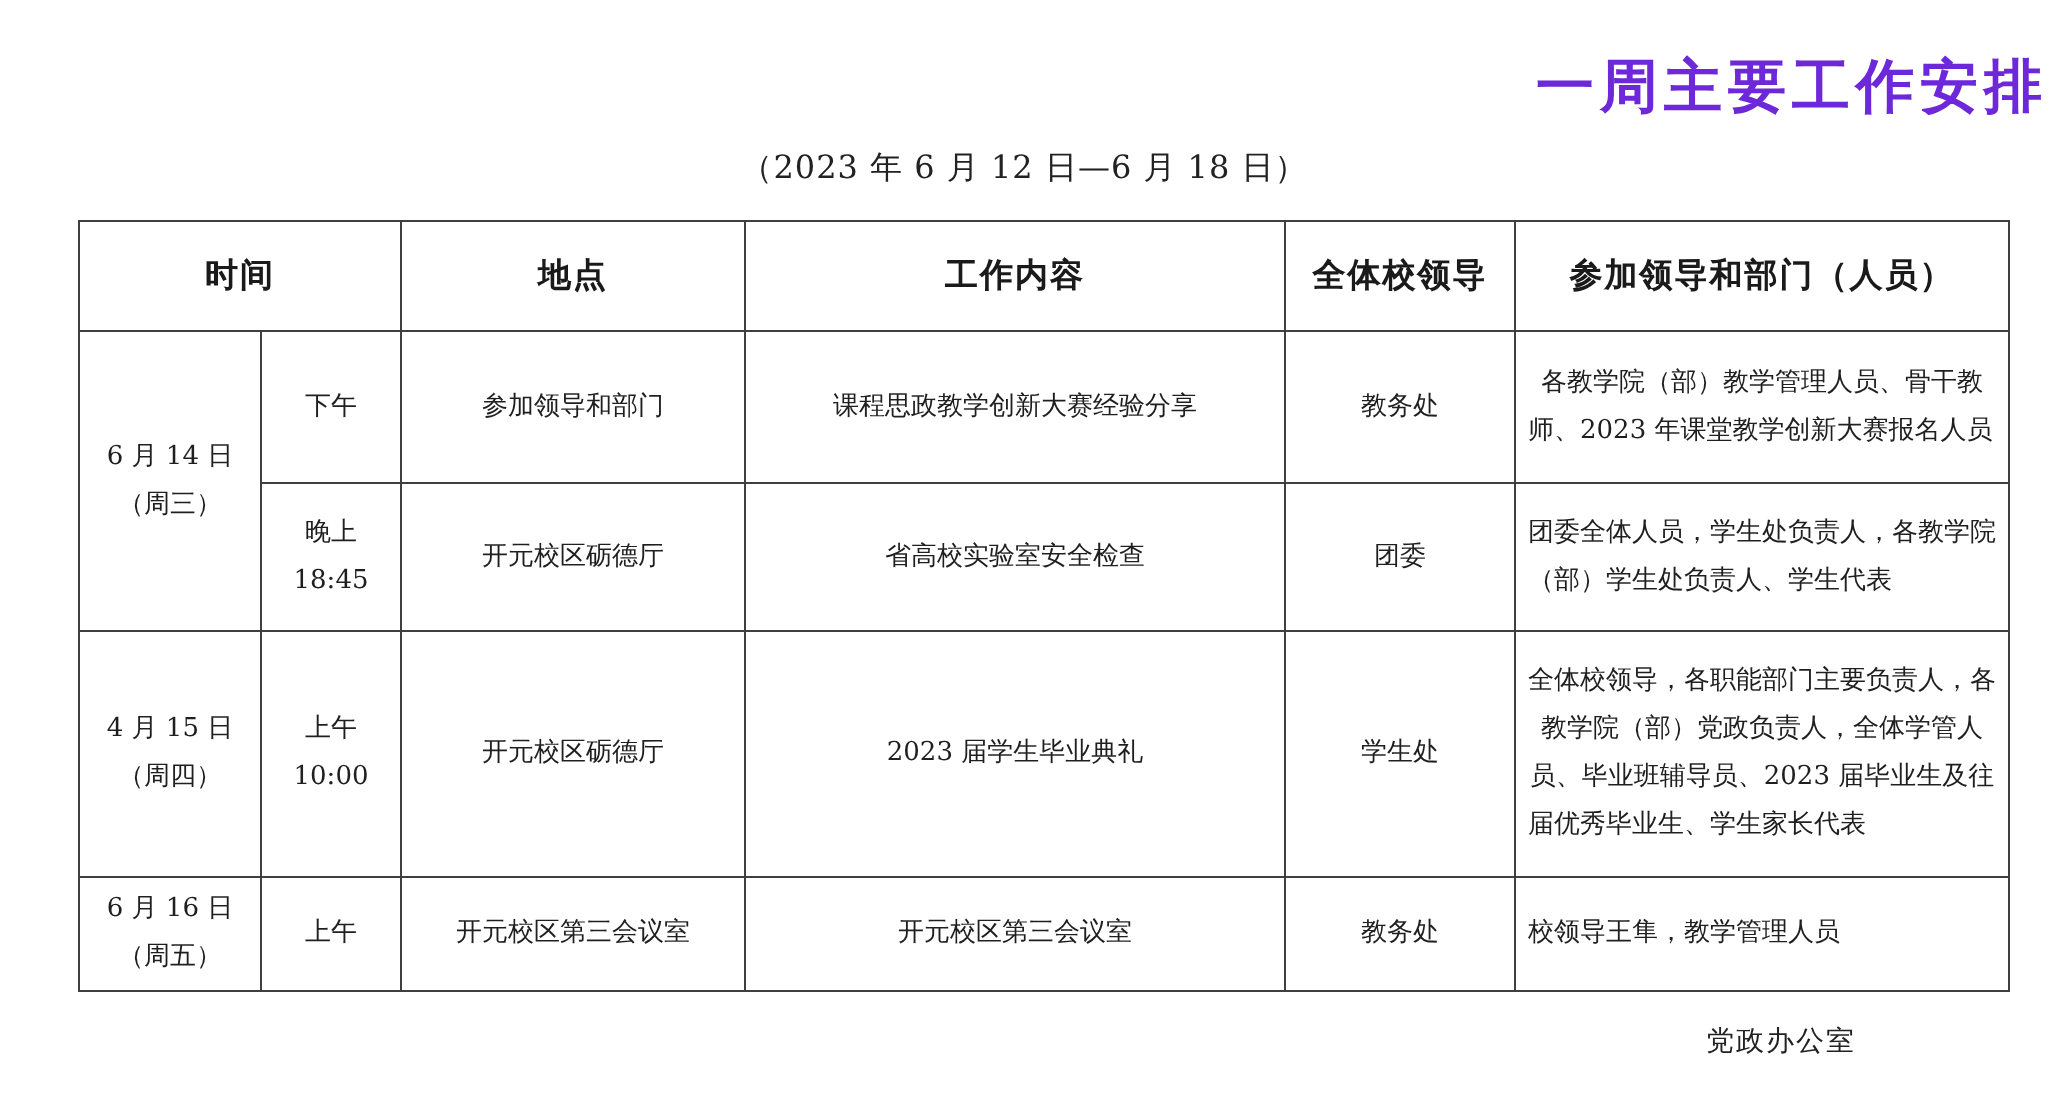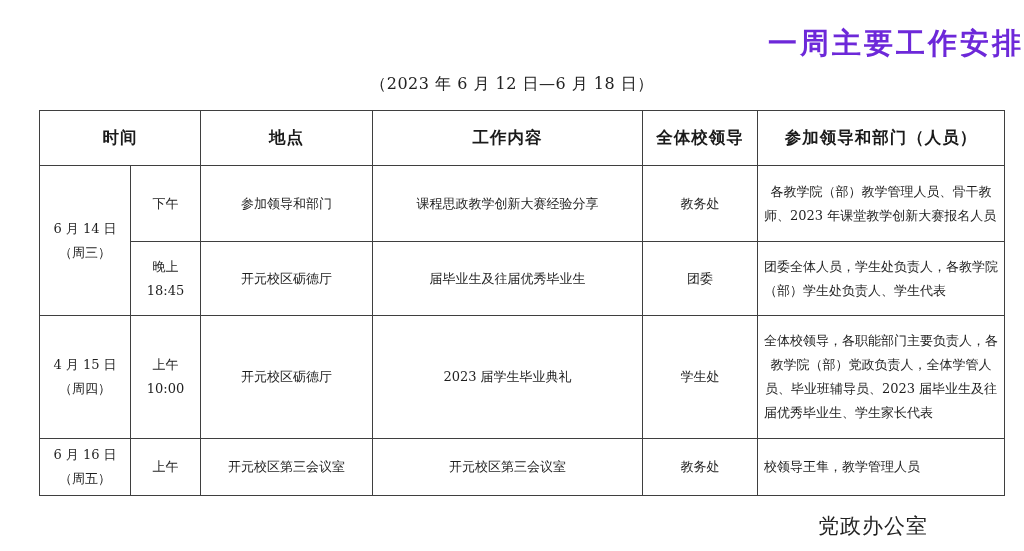--- a/index.html
+++ b/index.html
@@ -61,21 +61,21 @@
   td.participants {
     text-align: justify;
     text-align-last: left;
     padding: 5px 8px 5px 9px;
   }
 
   .doc-footer {
     text-align: right;
     padding-right: 96px;
     margin-top: 16px;
-    font-size: 21px;
+    font-size: 14px;
     color: #222222;
     letter-spacing: 1px;
   }
 </style>
 </head>
 <body>
 
 <div class="page">
 
   <div class="doc-title">一周主要工作安排</div>
@@ -106,21 +106,21 @@
         <td class="multiline">下午</td>
         <td>参加领导和部门</td>
         <td>课程思政教学创新大赛经验分享</td>
         <td>教务处</td>
         <td class="participants">各教学院（部）教学管理人员、骨干教师、2023 年课堂教学创新大赛报名人员</td>
       </tr>
       <tr class="r2">
         <td class="multiline">晚上
 18:45</td>
         <td>开元校区砺德厅</td>
-        <td>届毕业生及往届优秀毕业生</td>
+        <td>省高校实验室安全检查</td>
         <td>团委</td>
         <td class="participants">团委全体人员，学生处负责人，各教学院（部）学生处负责人、学生代表</td>
       </tr>
       <tr class="r3">
         <td class="multiline">4 月 15 日
 （周四）</td>
         <td class="multiline">上午
 10:00</td>
         <td>开元校区砺德厅</td>
         <td>2023 届学生毕业典礼</td>

